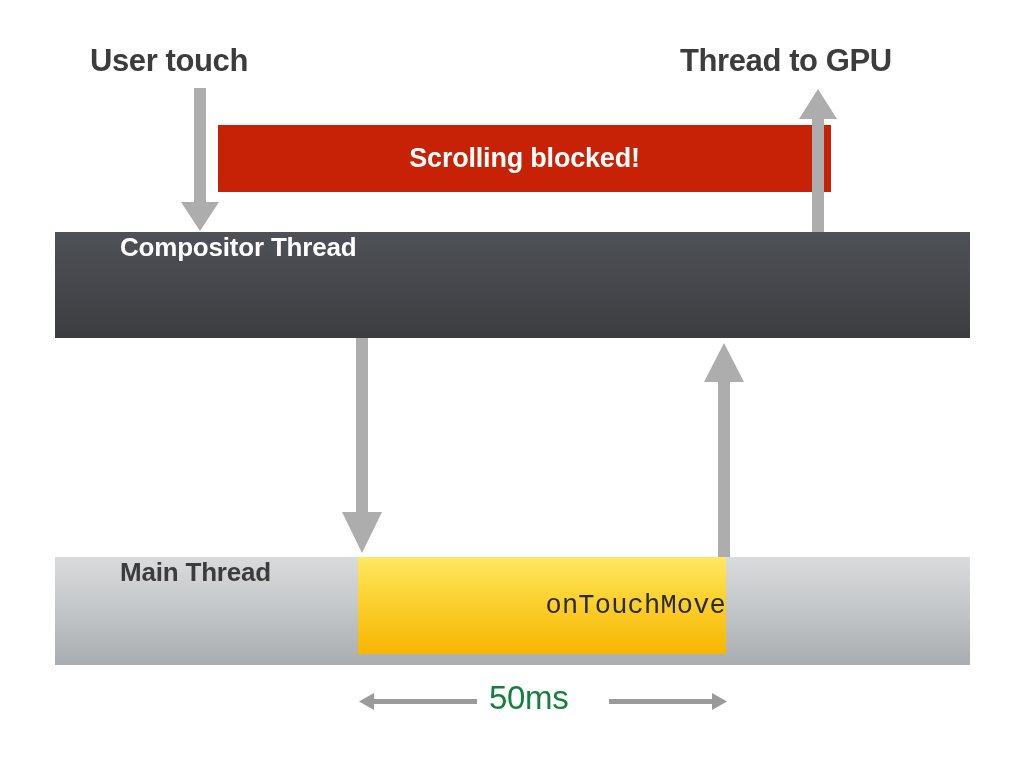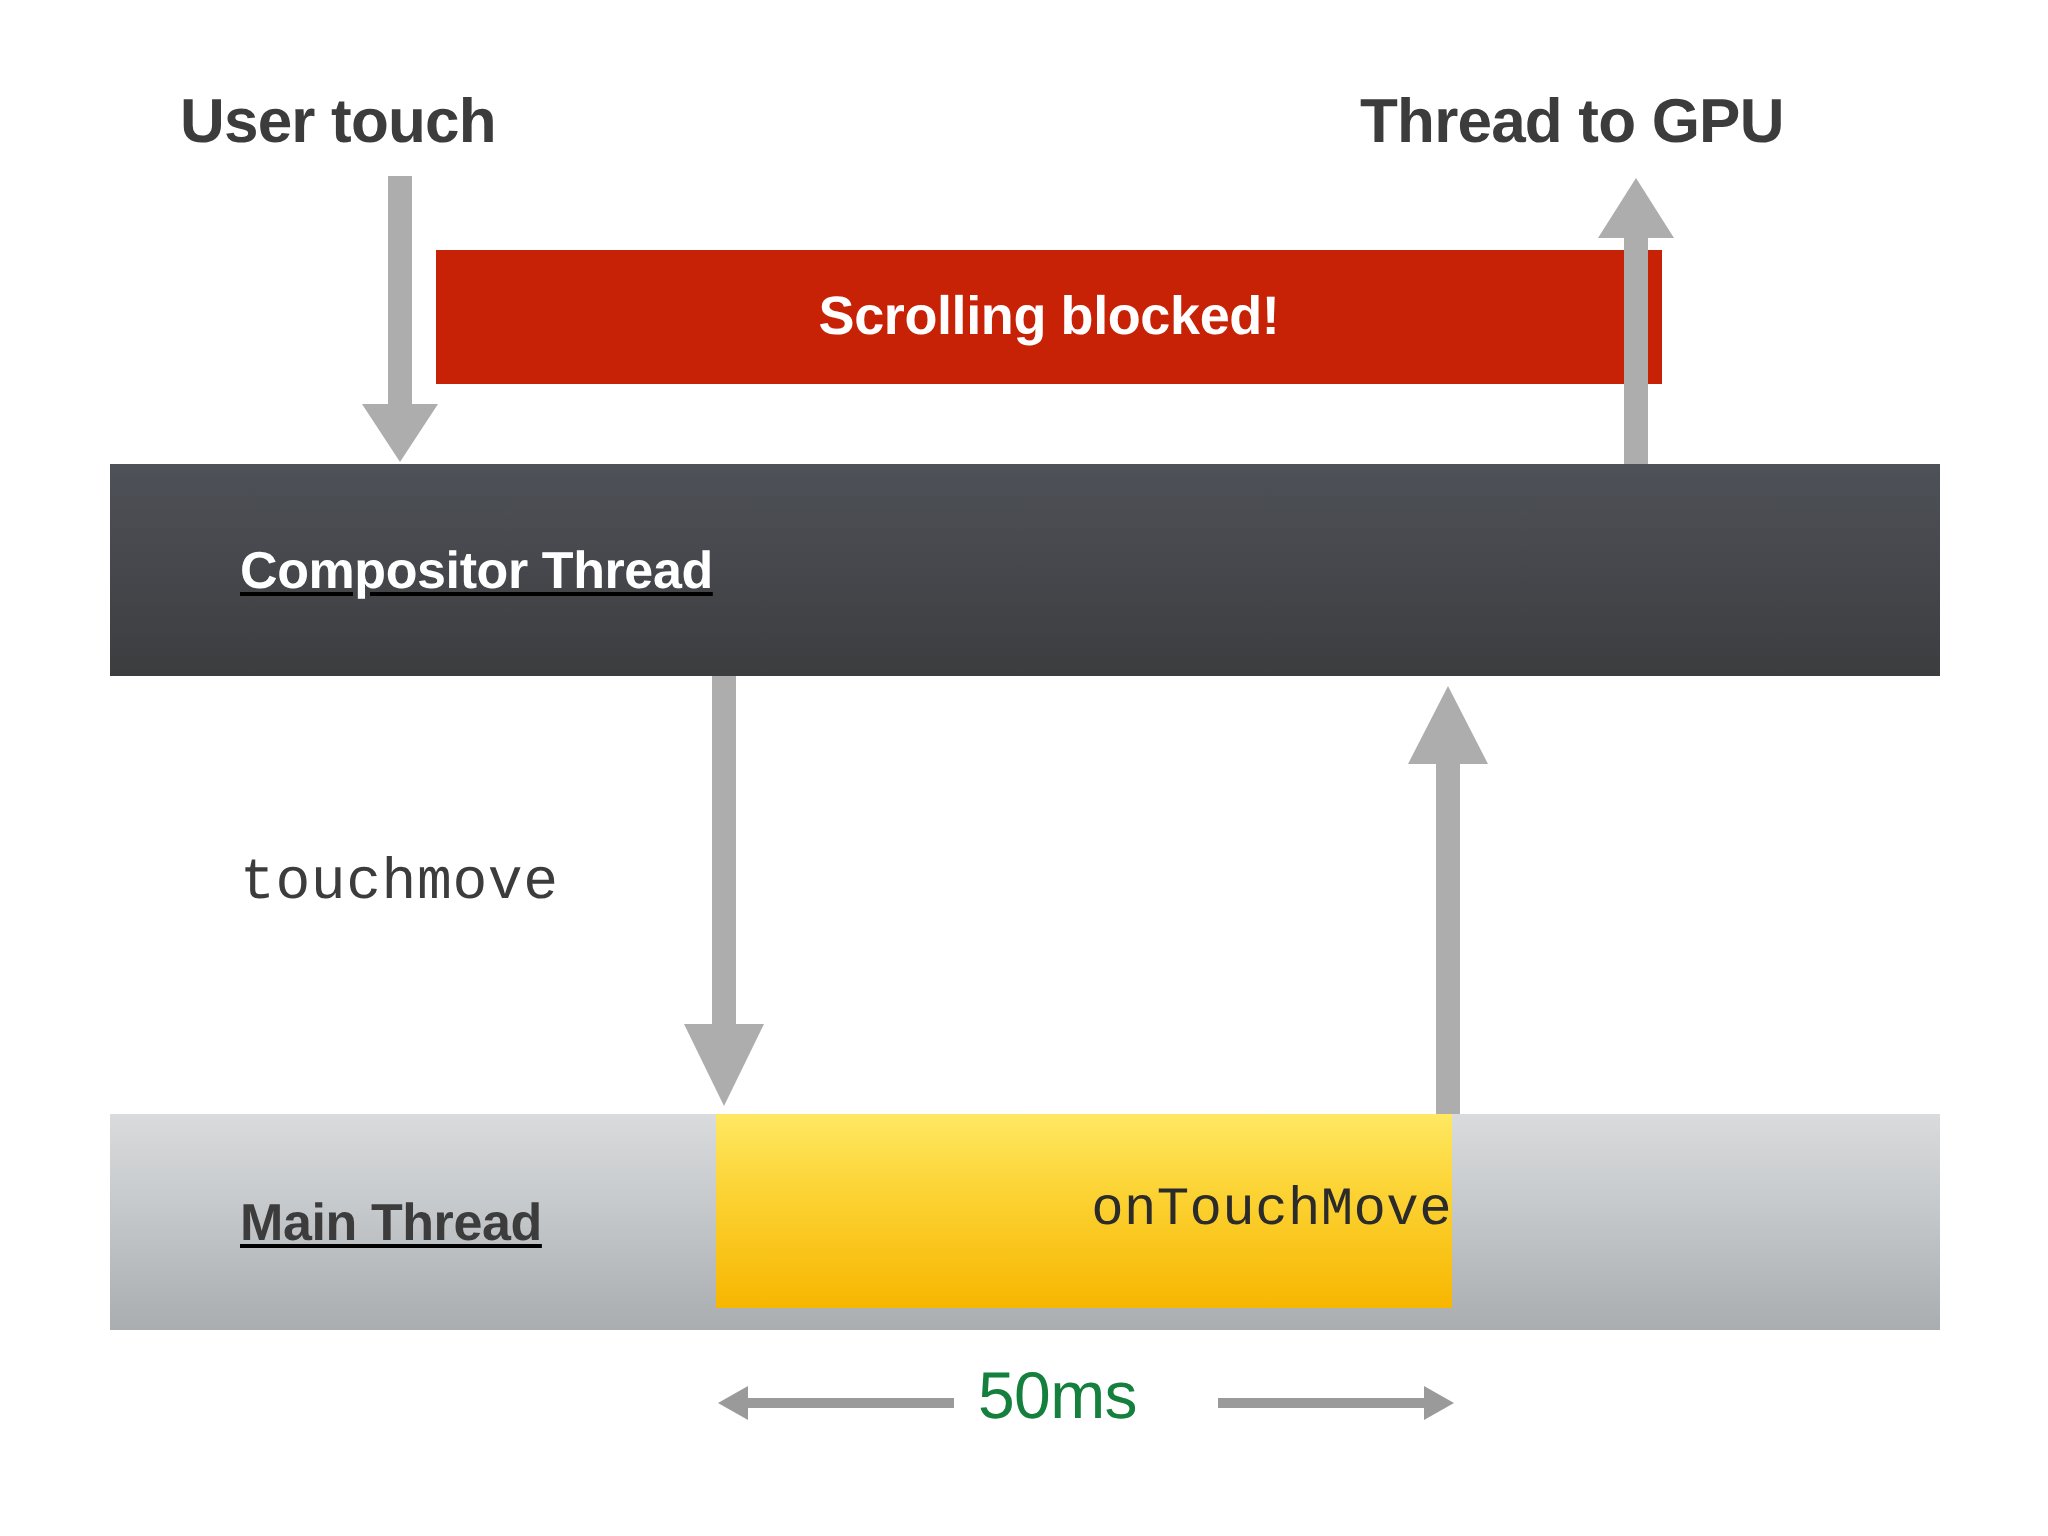--- a/index.html
+++ b/index.html
@@ -51,22 +51,20 @@
     font-size: 27px;
     color: #ffffff;
     letter-spacing: -0.2px;
     white-space: nowrap;
   }
 
   
   .lane {
     position: absolute;
     display: flex;
-    align-items: center;
-    text-decoration: underline;
   }
   #compositor-lane {
     left: 55px;
     top: 232px;
     width: 915px;
     height: 106px;
     background: linear-gradient(to bottom, #4e5157 0%, #46484d 45%, #3c3d3f 100%);
   }
   #compositor-lane-label {
     margin-left: 65px;
@@ -159,21 +157,20 @@
   <div class="callout-label" id="label-commit-gpu">Thread to GPU</div>
 
   <div id="blocked-banner">
     <span id="blocked-banner-text">Scrolling blocked!</span>
   </div>
 
   <div class="lane" id="compositor-lane">
     <span id="compositor-lane-label">Compositor Thread</span>
   </div>
 
-  <div id="touchmove-caption">touchmove</div>
 
   <div class="lane" id="main-lane">
     <span id="main-lane-label">Main Thread</span>
   </div>
 
   <div id="ontouchmove-block">
     <span id="ontouchmove-text">onTouchMove</span>
   </div>
 
   <div id="duration-label">50ms</div>

